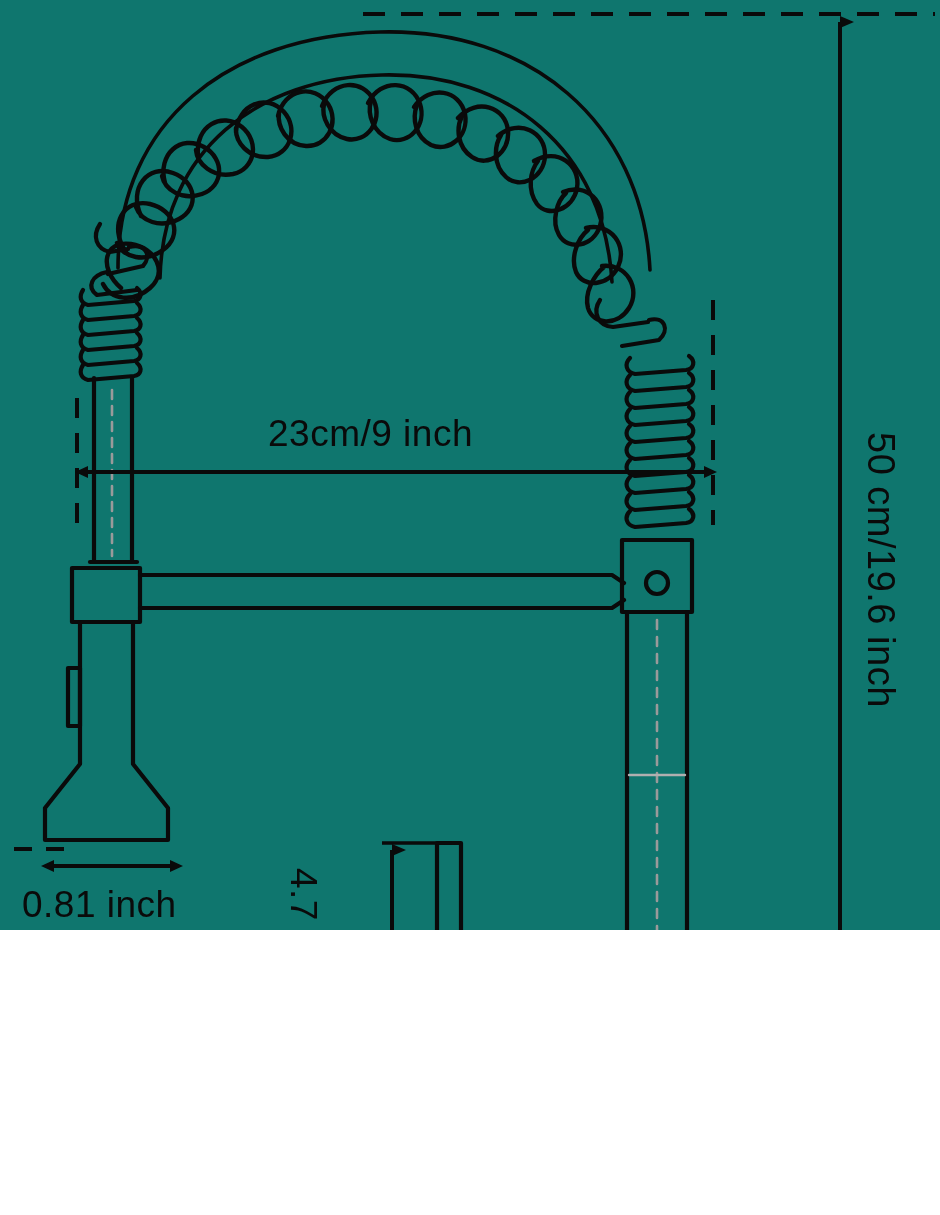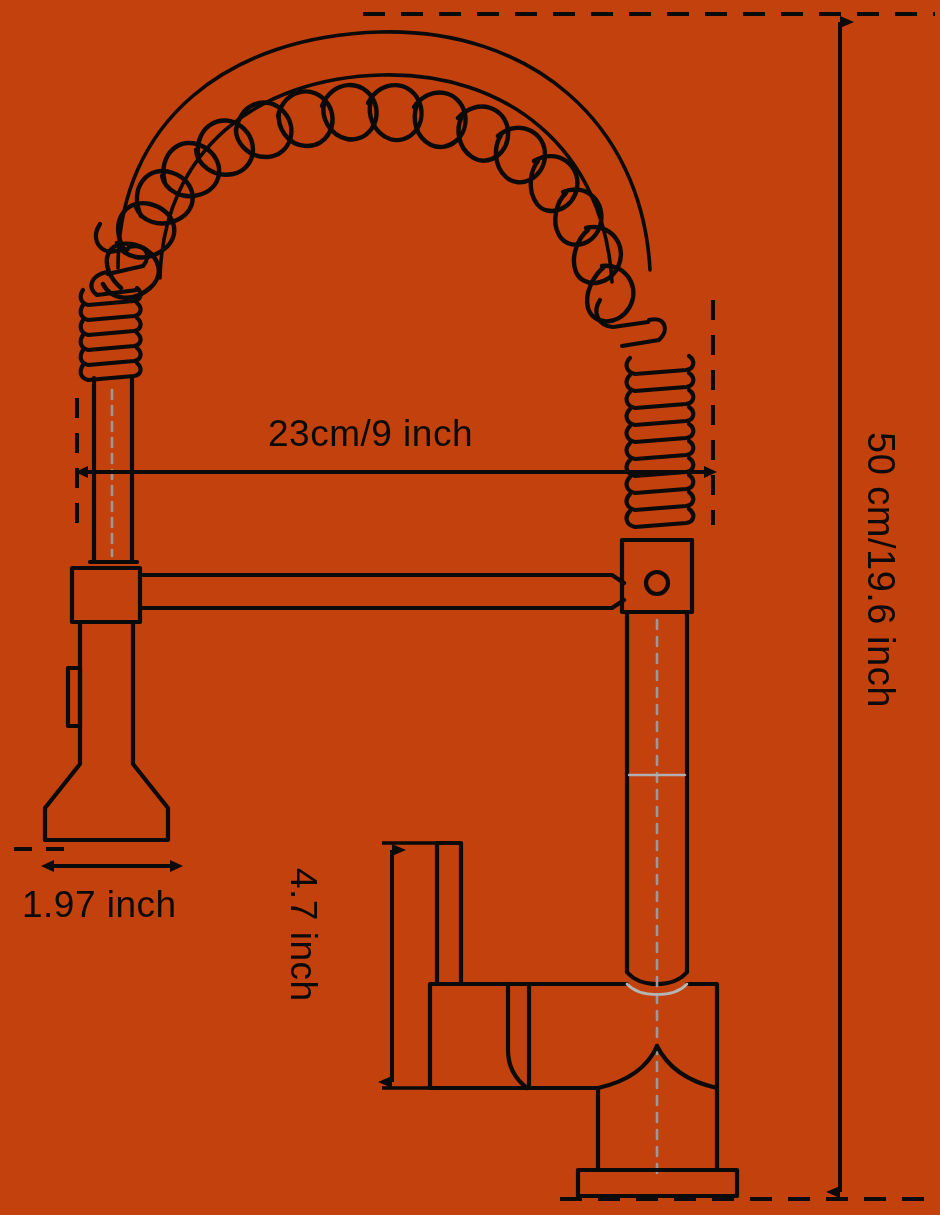--- a/index.html
+++ b/index.html
@@ -3,22 +3,22 @@
 <meta charset="utf-8">
 <style>
   html, body {
     margin: 0;
     padding: 0;
     background: #ffffff;
   }
   #page {
     position: relative;
     width: 940px;
-    height: 1215px;
-    background: #c2410c;
+    height: 930px;
+    background: #0f766e;
     overflow: hidden;
     font-family: "Liberation Sans", sans-serif;
   }
   svg.drawing {
     position: absolute;
     left: 0;
     top: 0;
     width: 940px;
     height: 1215px;
   }
@@ -220,19 +220,19 @@
       <path d="M382,1088 L440,1088"></path>
     </g>
     <line x1="392" y1="850" x2="392" y2="1082" stroke="#0a0a0a" stroke-width="4" marker-start="url(#arrowUp)" marker-end="url(#arrowDn)"></line>
 
     <line x1="840" y1="22" x2="840" y2="1192" stroke="#0a0a0a" stroke-width="4" marker-start="url(#arrowUp)" marker-end="url(#arrowDn)"></line>
 
   </svg>
 
   <div class="dim-label" id="label-width">23cm/9 inch</div>
 
-  <div class="dim-label" id="label-nozzle">1.97 inch</div>
+  <div class="dim-label" id="label-nozzle">0.81 inch</div>
 
   <div class="dim-label" id="label-handle">4.7 inch</div>
 
   <div class="dim-label" id="label-height">50 cm/19.6 inch</div>
 
 </div>
 
 </body></html>

